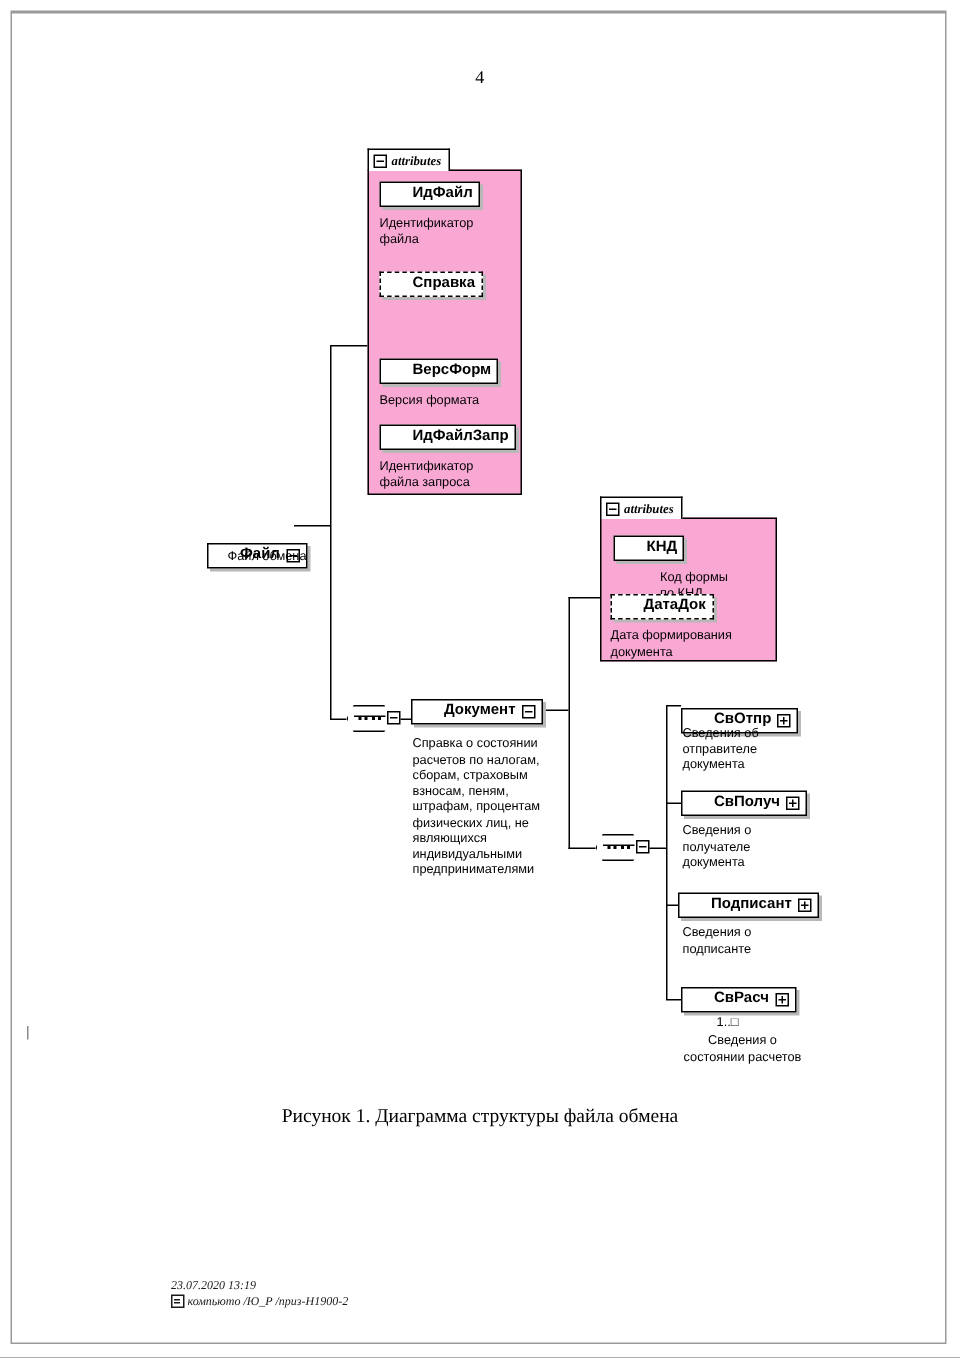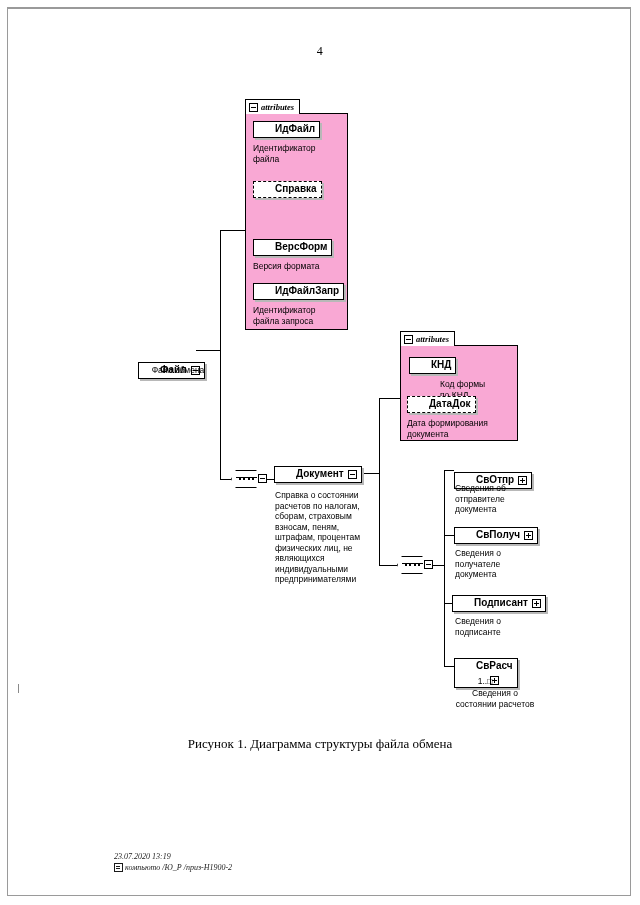--- a/index.html
+++ b/index.html
@@ -384,21 +384,21 @@
 получателе
 документа</div>
 
     <div class="node" style="left:452px; top:595px;">
       <span class="nm">Подписант</span>
       <span class="plus-box"></span>
     </div>
     <div class="desc" style="left:455px; top:616px; width:100px;">Сведения о
 подписанте</div>
 
-    <div class="node" style="left:454px; top:658px;flex-direction:column;">
+    <div class="node" style="left:454px; top:658px;">
       <span class="nm">СвРасч</span>
       <span class="plus-box"></span>
     </div>
     <div class="mult" style="left:452px; top:676px; width:66px;">1..□</div>
     <div class="desc center" style="left:440px; top:688px; width:110px;">Сведения о
 состоянии расчетов</div>
 
   </div>
 
   <div class="caption">Рисунок 1. Диаграмма структуры файла обмена</div>

